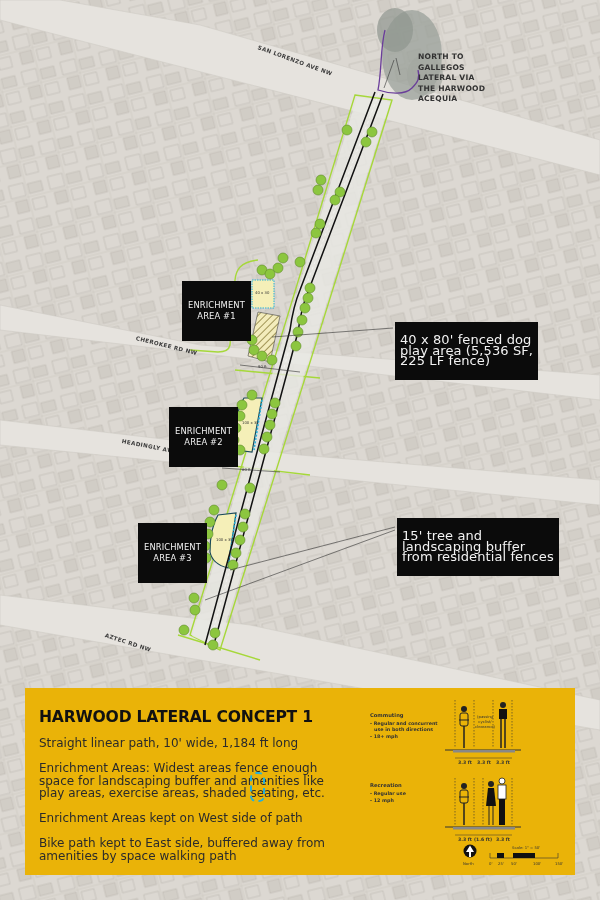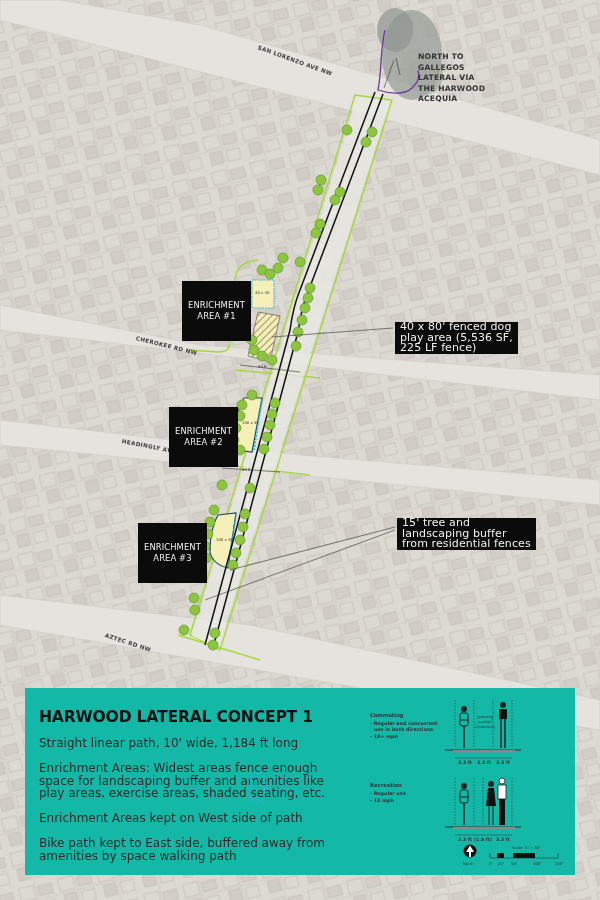--- a/index.html
+++ b/index.html
@@ -4,39 +4,39 @@
 <style>
   html, body { margin: 0; padding: 0; }
   body {
     width: 600px; height: 900px; overflow: hidden; position: relative;
     background: #dedbd6;
     font-family: "DejaVu Sans", sans-serif;
   }
   #map { position: absolute; left: 0; top: 0; width: 600px; height: 900px; }
   .callout {
     position: absolute; background: #0b0b0b; color: #f2f2f2;
-    font-family: "DejaVu Sans", sans-serif; font-size: 11px; line-height: 10.5px;
-    padding: 0 5px; letter-spacing: 0.1px;
+    font-family: "DejaVu Sans", sans-serif; font-size: 13px; line-height: 10.5px;
+    padding: 13px 5px; letter-spacing: 0.1px;
   }
   .area-label { text-align: center; font-size: 8.4px; line-height: 11px; padding: 19px 6px; }
   .street {
     position: absolute; font-family: "DejaVu Sans", sans-serif; font-size: 5.6px;
     font-weight: bold; color: #3a3a3a; letter-spacing: 0.4px; white-space: nowrap;
     transform-origin: left center;
   }
   .north-note {
     position: absolute; left: 418px; top: 52px; font-size: 7.6px; line-height: 10.6px;
     color: #333; letter-spacing: 0.2px;
   }
   .north-note div { white-space: nowrap; font-weight: bold; }
 
   
   #panel {
     position: absolute; left: 25px; top: 688px; width: 550px; height: 187px;
-    background: #14b8a6;
+    background: #eab308;
   }
   #panel h1 {
     position: absolute; left: 14px; top: 20px; margin: 0;
     font-family: "DejaVu Sans", sans-serif; font-size: 15.6px; font-weight: bold;
     color: #111; letter-spacing: -0.2px; white-space: nowrap;
   }
   .desc {
     position: absolute; left: 14px; font-size: 12px; line-height: 12.6px; color: #2b2b2b;
     font-family: "DejaVu Sans", sans-serif;
   }

